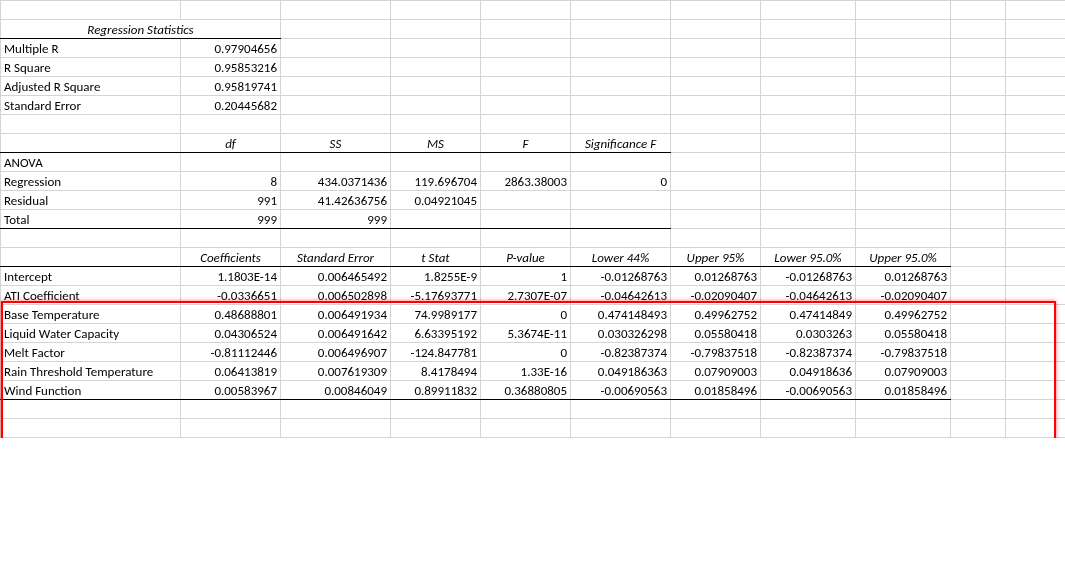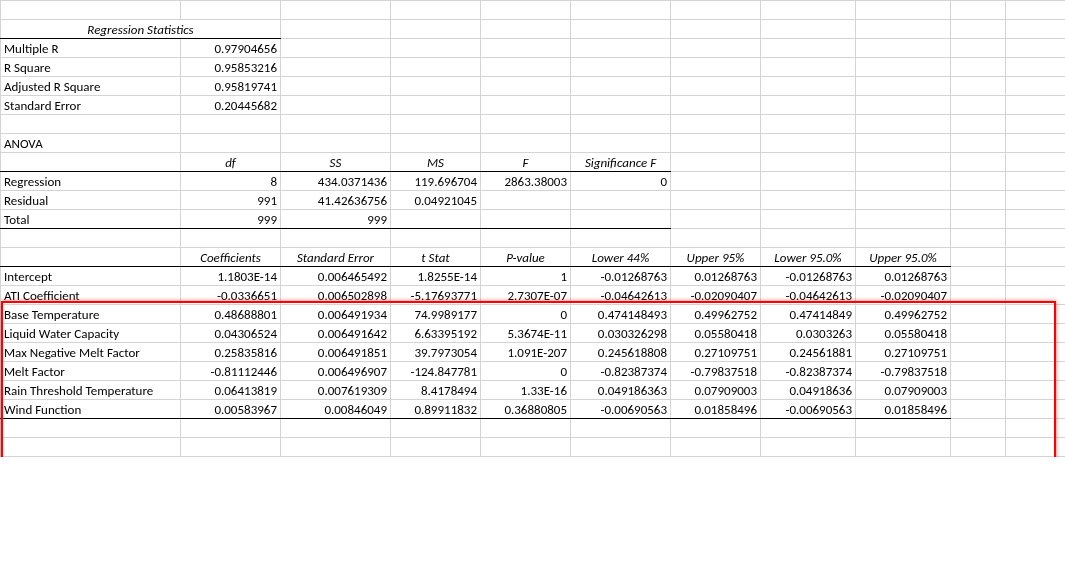--- a/index.html
+++ b/index.html
@@ -160,41 +160,41 @@
           <td></td>
           <td></td>
           <td></td>
           <td></td>
           <td></td>
           <td></td>
           <td></td>
         </tr>
 
   <tr>
-    <td>ANOVA</td>
-    <td></td>
-          <td></td>
-          <td></td>
-          <td></td>
-          <td></td>
-          <td></td>
-          <td></td>
-          <td></td>
-          <td></td>
-          <td></td>
-  </tr>
-
-  <tr>
     <td class="bt bb"></td>
     <td class="center italic bt bb">df</td>
     <td class="center italic bt bb">SS</td>
     <td class="center italic bt bb">MS</td>
     <td class="center italic bt bb">F</td>
     <td class="center italic bt bb">Significance F</td>
     <td></td>
+          <td></td>
+          <td></td>
+          <td></td>
+          <td></td>
+  </tr>
+
+  <tr>
+    <td>ANOVA</td>
+    <td></td>
+          <td></td>
+          <td></td>
+          <td></td>
+          <td></td>
+          <td></td>
           <td></td>
           <td></td>
           <td></td>
           <td></td>
   </tr>
 
   <tr>
     <td>Regression</td>
     <td class="right">8</td>
     <td class="right">434.0371436</td>
@@ -259,21 +259,21 @@
     <td class="center italic bt bb">Lower 95.0%</td>
     <td class="center italic bt bb">Upper 95.0%</td>
     <td></td>
           <td></td>
   </tr>
 
   <tr>
     <td>Intercept</td>
     <td class="right">1.1803E-14</td>
     <td class="right">0.006465492</td>
-    <td class="right">1.8255E-14</td>
+    <td class="right">1.8255E-9</td>
     <td class="right">1</td>
     <td class="right">-0.01268763</td>
     <td class="right">0.01268763</td>
     <td class="right">-0.01268763</td>
     <td class="right">0.01268763</td>
     <td></td>
           <td></td>
   </tr>
   <tr>
     <td>ATI Coefficient</td>
@@ -308,33 +308,20 @@
     <td class="right">6.63395192</td>
     <td class="right">5.3674E-11</td>
     <td class="right">0.030326298</td>
     <td class="right">0.05580418</td>
     <td class="right">0.0303263</td>
     <td class="right">0.05580418</td>
     <td></td>
           <td></td>
   </tr>
   <tr>
-    <td>Max Negative Melt Factor</td>
-    <td class="right">0.25835816</td>
-    <td class="right">0.006491851</td>
-    <td class="right">39.7973054</td>
-    <td class="right">1.091E-207</td>
-    <td class="right">0.245618808</td>
-    <td class="right">0.27109751</td>
-    <td class="right">0.24561881</td>
-    <td class="right">0.27109751</td>
-    <td></td>
-          <td></td>
-  </tr>
-  <tr>
     <td>Melt Factor</td>
     <td class="right">-0.81112446</td>
     <td class="right">0.006496907</td>
     <td class="right">-124.847781</td>
     <td class="right">0</td>
     <td class="right">-0.82387374</td>
     <td class="right">-0.79837518</td>
     <td class="right">-0.82387374</td>
     <td class="right">-0.79837518</td>
     <td></td>

